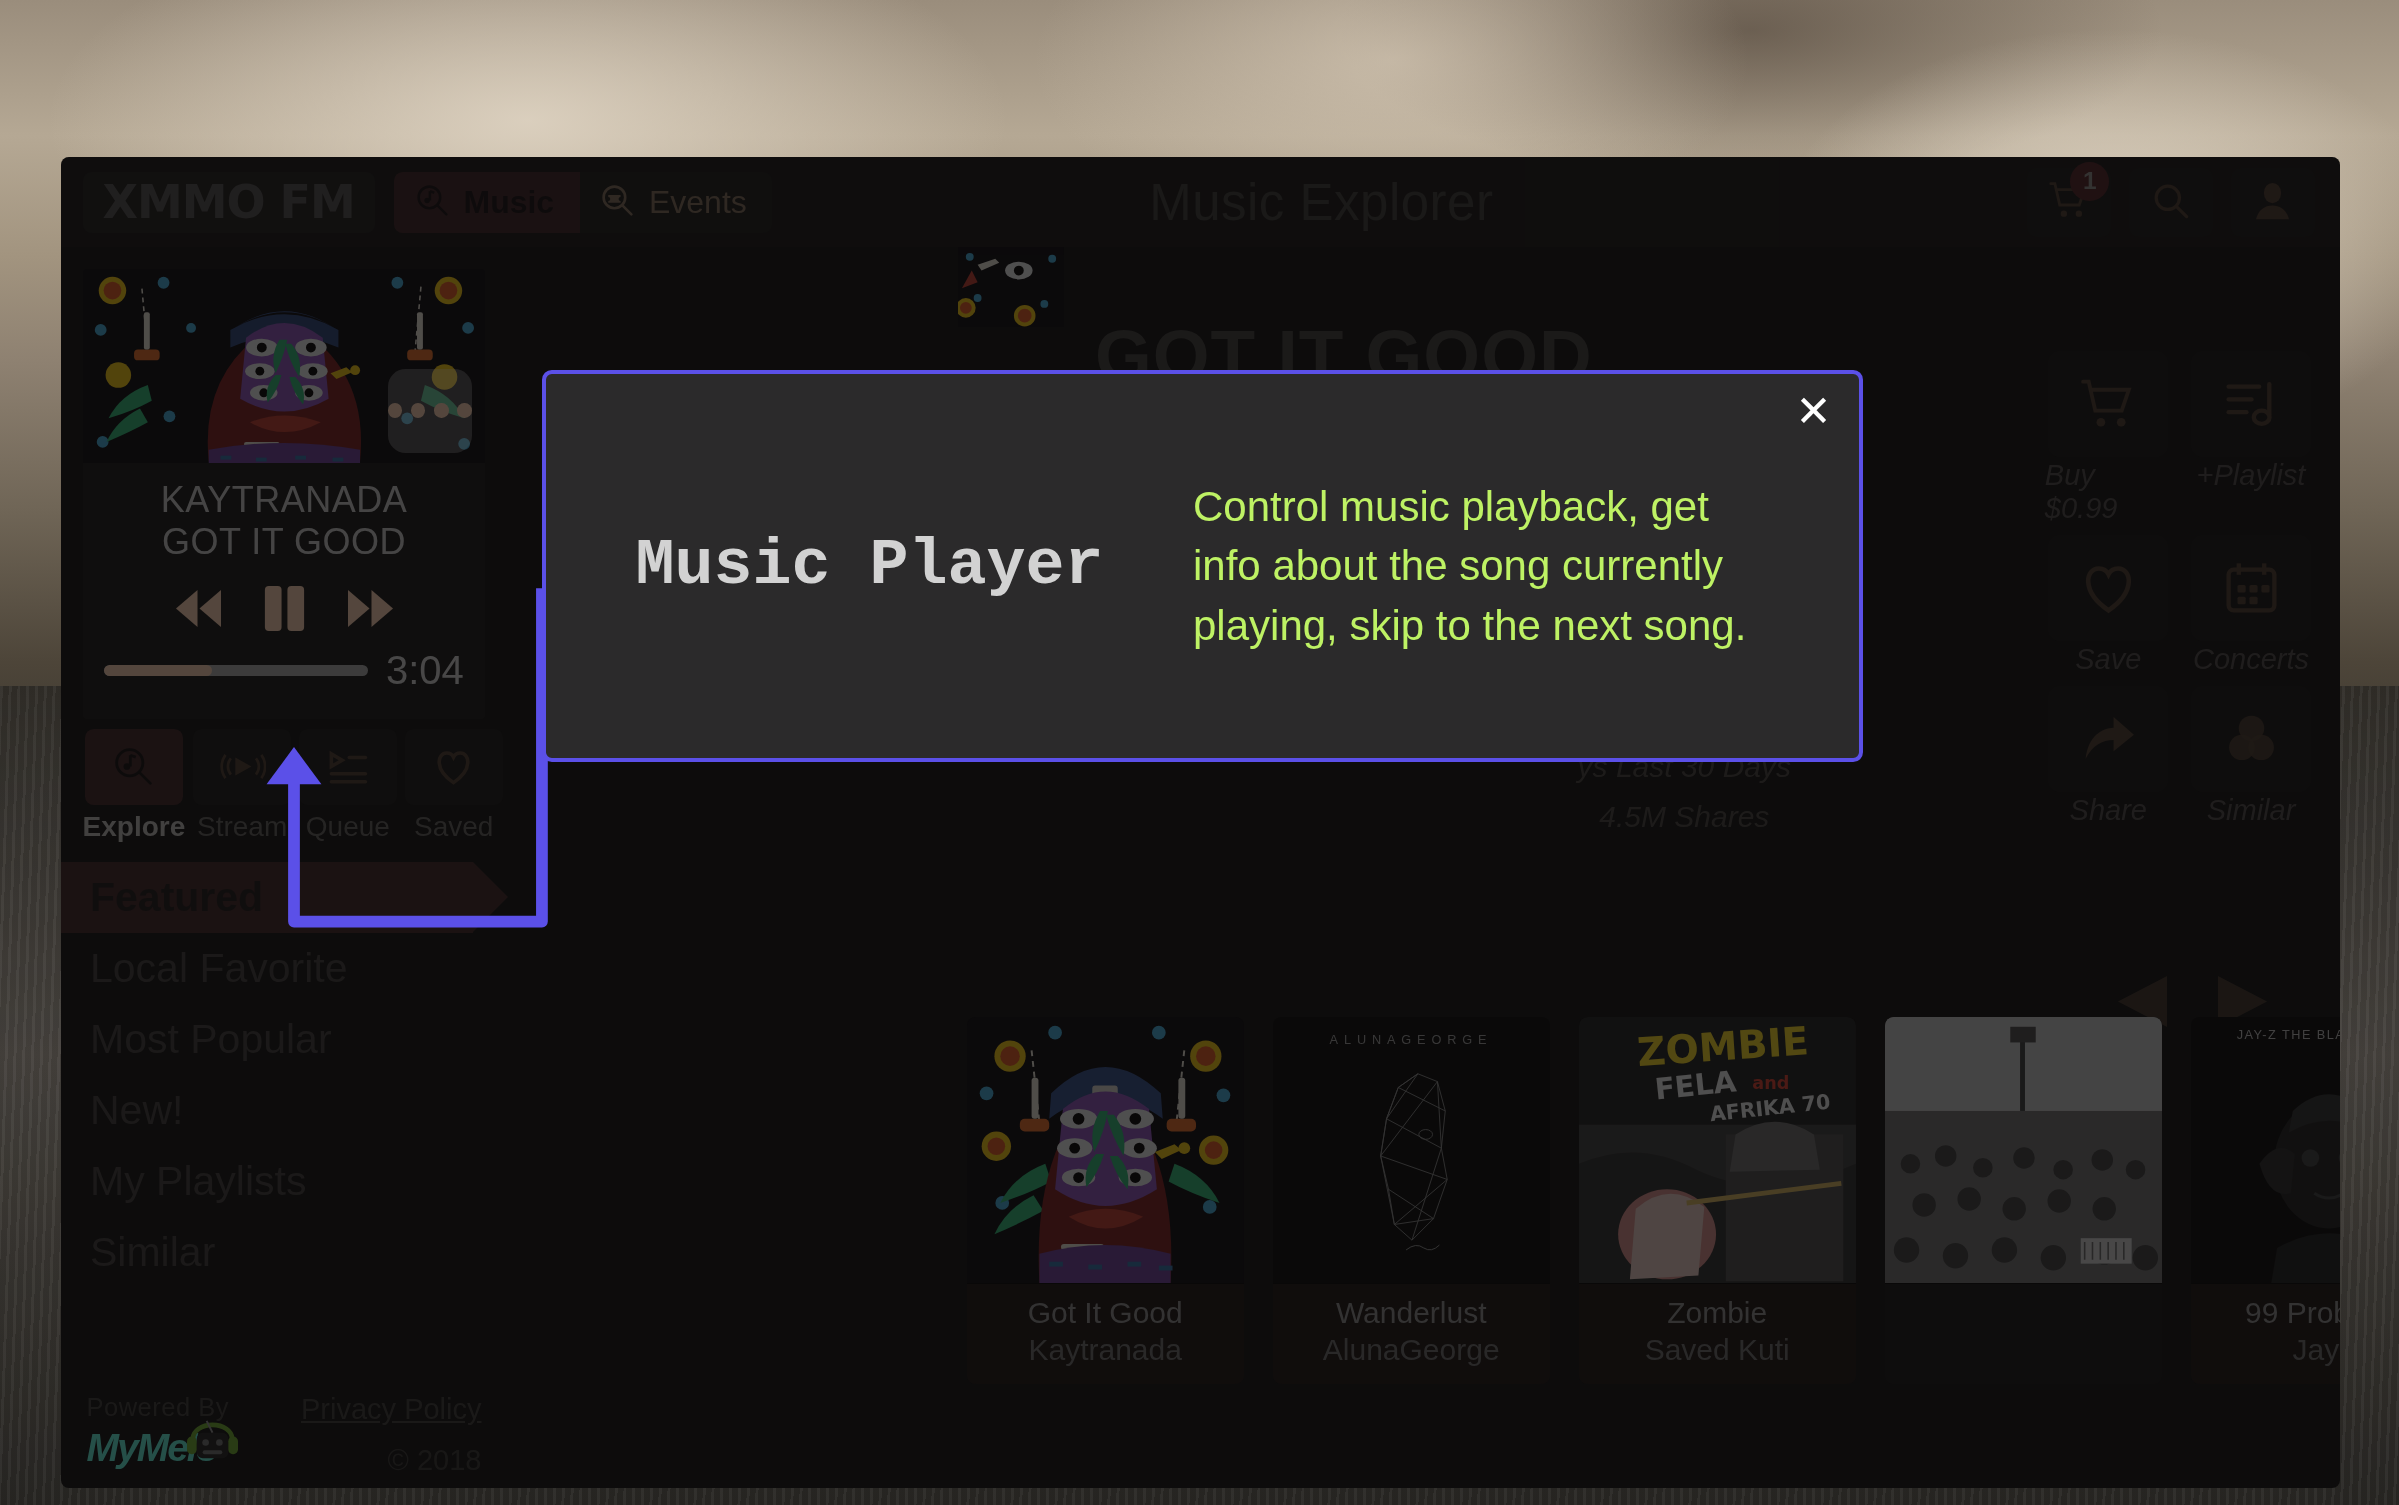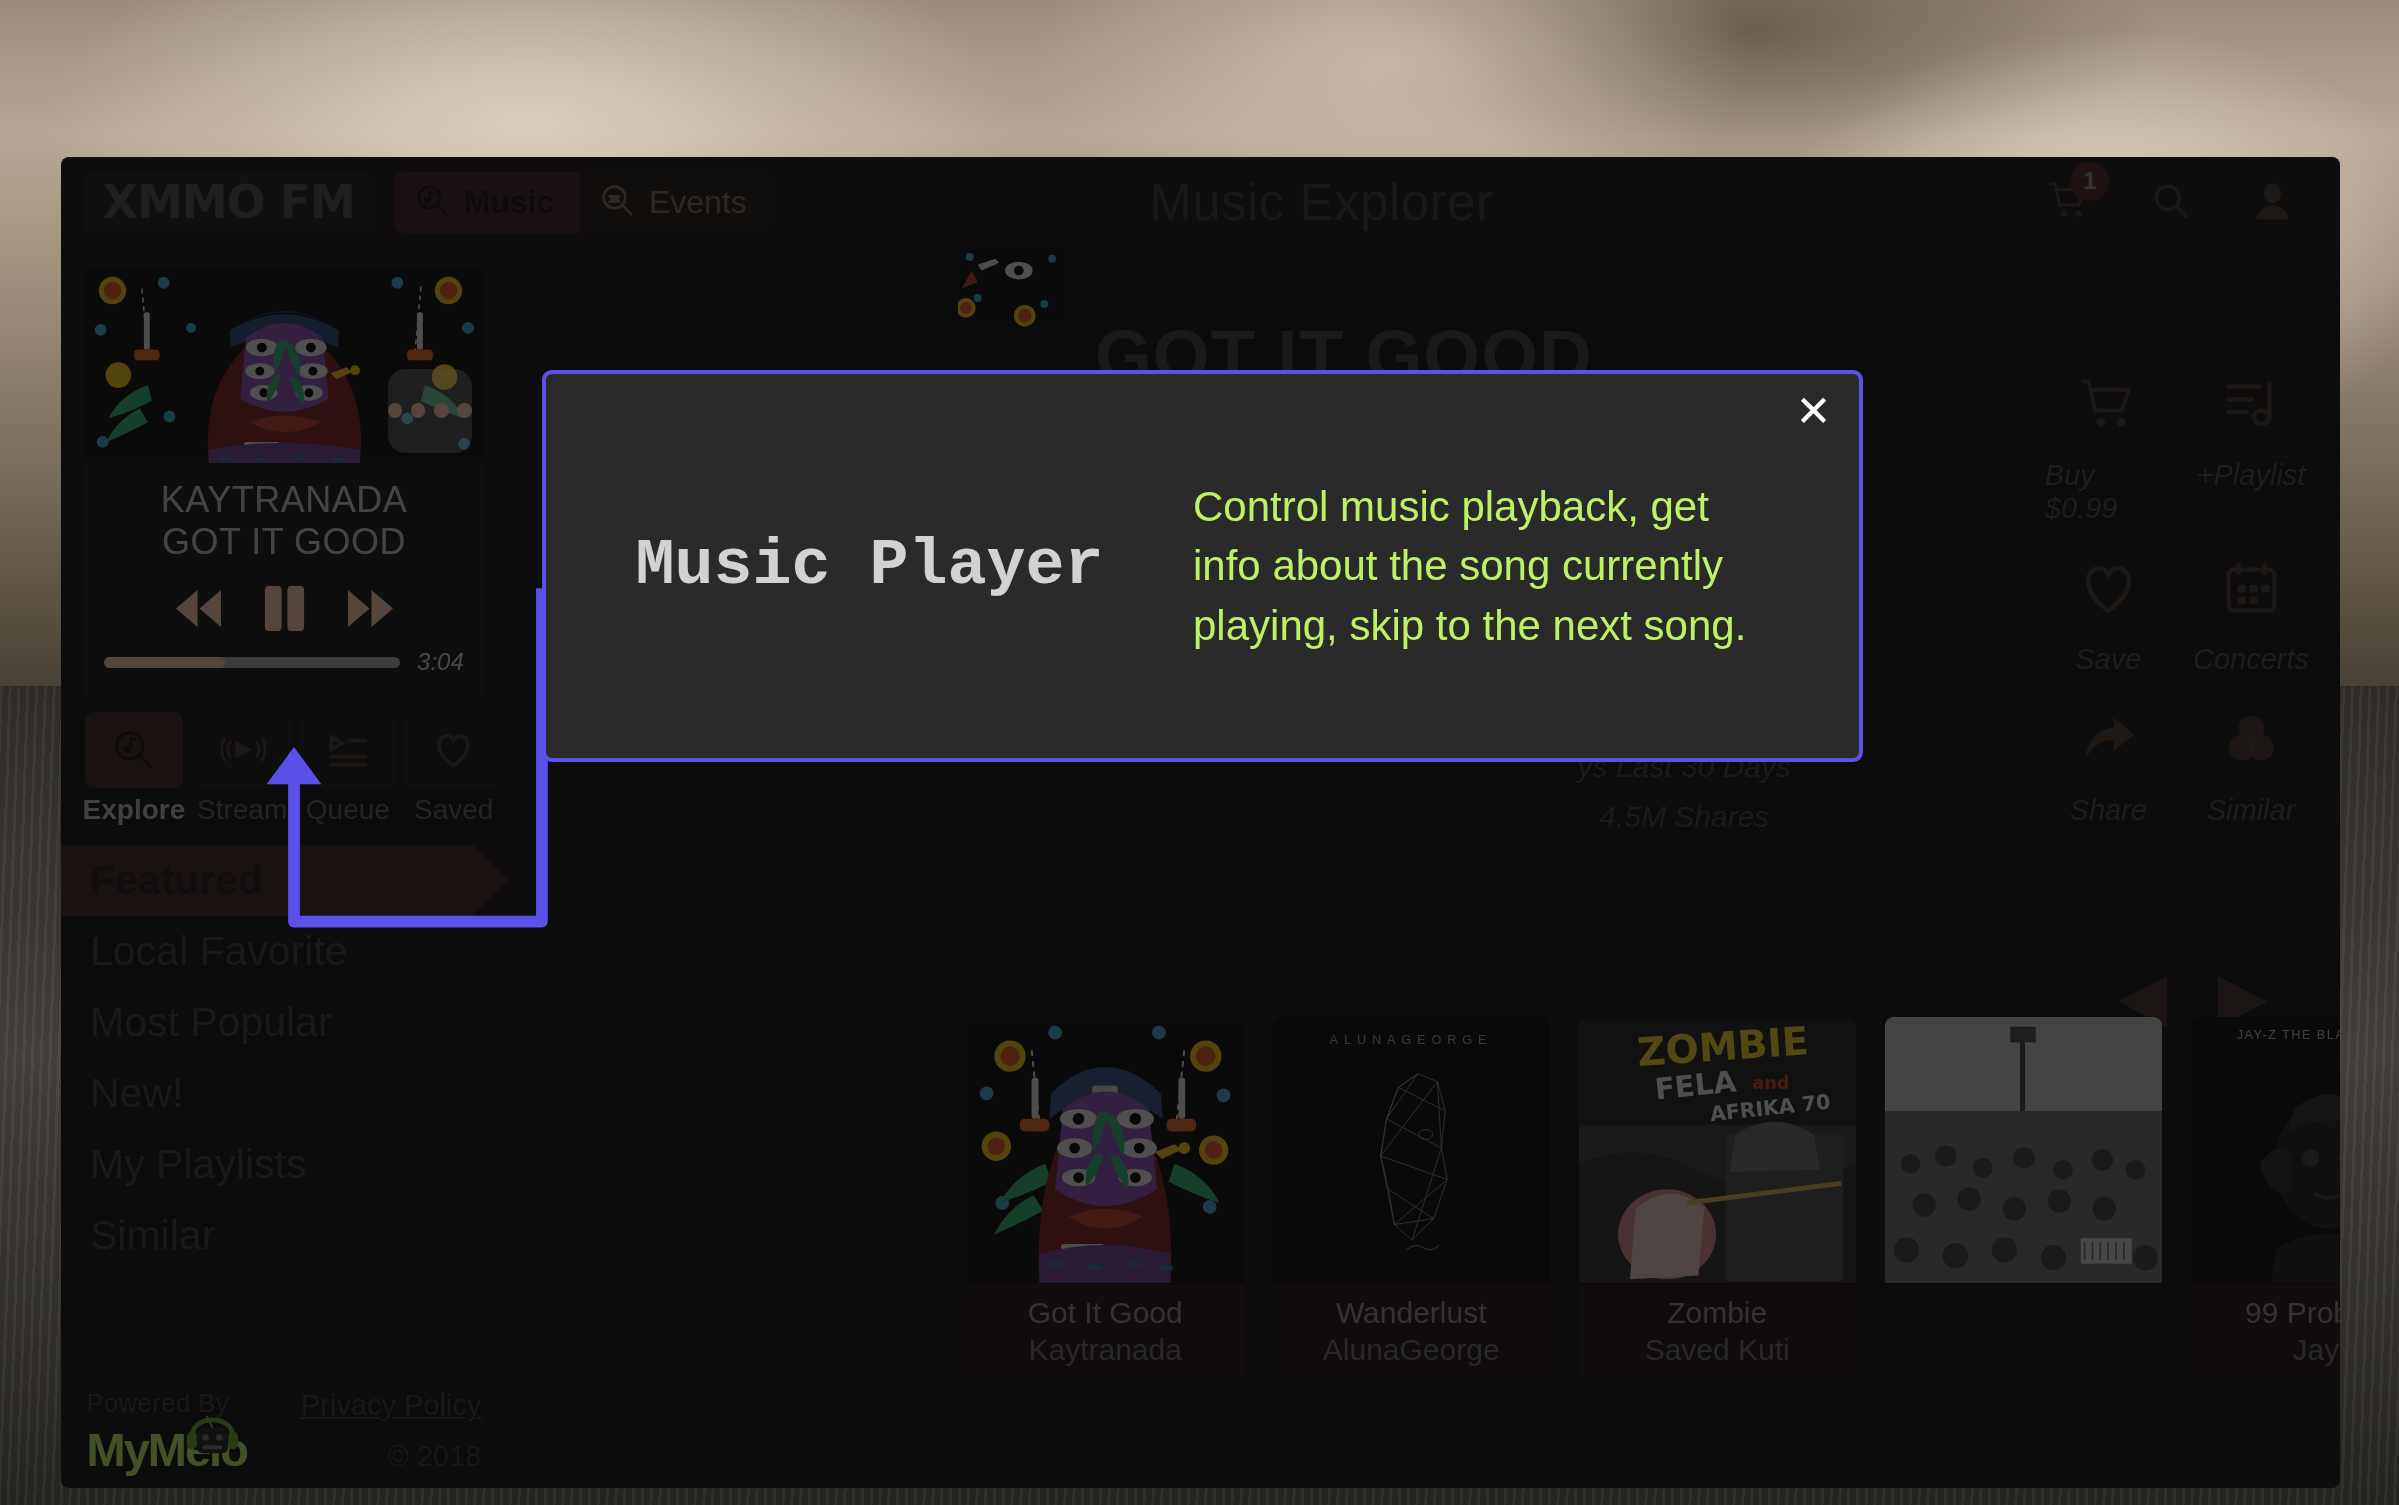--- a/index.html
+++ b/index.html
@@ -105,21 +105,21 @@
 
   .track-meta { text-align:center; padding: 16.7px 9.8px 3.9px; }
   .track-meta div { font-size: 36px; color: #c7c7c7; letter-spacing: 0.5px; line-height: 1.15; }
 
   .transport { display:flex; align-items:center; justify-content:center; gap: 35px; padding: 17.6px 0 11.8px; }
   .t-btn { cursor:pointer; }
 
   .progress-row { display:flex; align-items:center; gap: 17.6px; padding: 0 21.6px 25.5px; }
   .progress-track { flex:1; height: 10.8px; border-radius: 5.9px; background: #a8a8a8; overflow:hidden; }
   .progress-fill { height:100%; width: 41%; background: #f8cdae; border-radius: 5.9px; }
-  .progress-time { font-size: 24px; color: #cfcfcf; font-style: italic; }
+  .progress-time { font-size: 40px; color: #cfcfcf; }
 
   .side-nav { display:flex; padding: 9.8px 21.6px 0; gap: 7.8px; }
   .side-nav-item { flex:1; display:flex; flex-direction:column; align-items:center; gap: 5.9px; cursor:pointer; }
   .side-nav-icon {
     width: 98px; height: 76px; border-radius: 8.8px; background: #151413;
     display:flex; align-items:center; justify-content:center;
   }
   .side-nav-item.active .side-nav-icon { background: #3b2022; }
   .side-nav-label { font-size: 28px; color: #5d5b59; }
   .side-nav-item.active .side-nav-label { color: #b9b7b5; font-weight: 700; }
@@ -136,21 +136,21 @@
   }
   .cat-item.active::after {
     content:''; position:absolute; right: -35px; top: 0;
     border-top: 35px solid transparent; border-bottom: 35px solid transparent;
     border-left: 35px solid #3b2022;
   }
 
   .footer { position: absolute; left: 0; bottom: 11px; width: 446px; padding: 0 25.5px; }
   .footer-row { display:flex; justify-content: space-between; align-items: flex-start; }
   .foot-powered { font-size: 25.5px; color: #3a3836; letter-spacing: 0.5px; }
-  .foot-logo { font-size: 47px; font-weight: 900; color: #bef264; margin-top: 3.9px; position: relative; letter-spacing: -2px; }
+  .foot-logo { font-size: 39px; font-weight: 900; color: #5eead4; margin-top: 3.9px; position: relative; letter-spacing: -2px; font-style: italic; }
   .foot-robot { position:absolute; left: 94px; top: -11.8px; }
   .foot-privacy { font-size: 29px; color: #3a3836; text-decoration: underline; cursor:pointer; }
   .foot-copy { font-size: 29px; color: #343230; text-align: right; margin-top: 17.6px; }
 
   
   .main { position:absolute; left: 446px; top: 90px; right: 0; bottom: 0; }
   .hero-title {
     position:absolute; left: 588px; top: 67px;
     font-size: 73px; font-weight: 700; color: #3c3a38; letter-spacing: 1px;
   }

